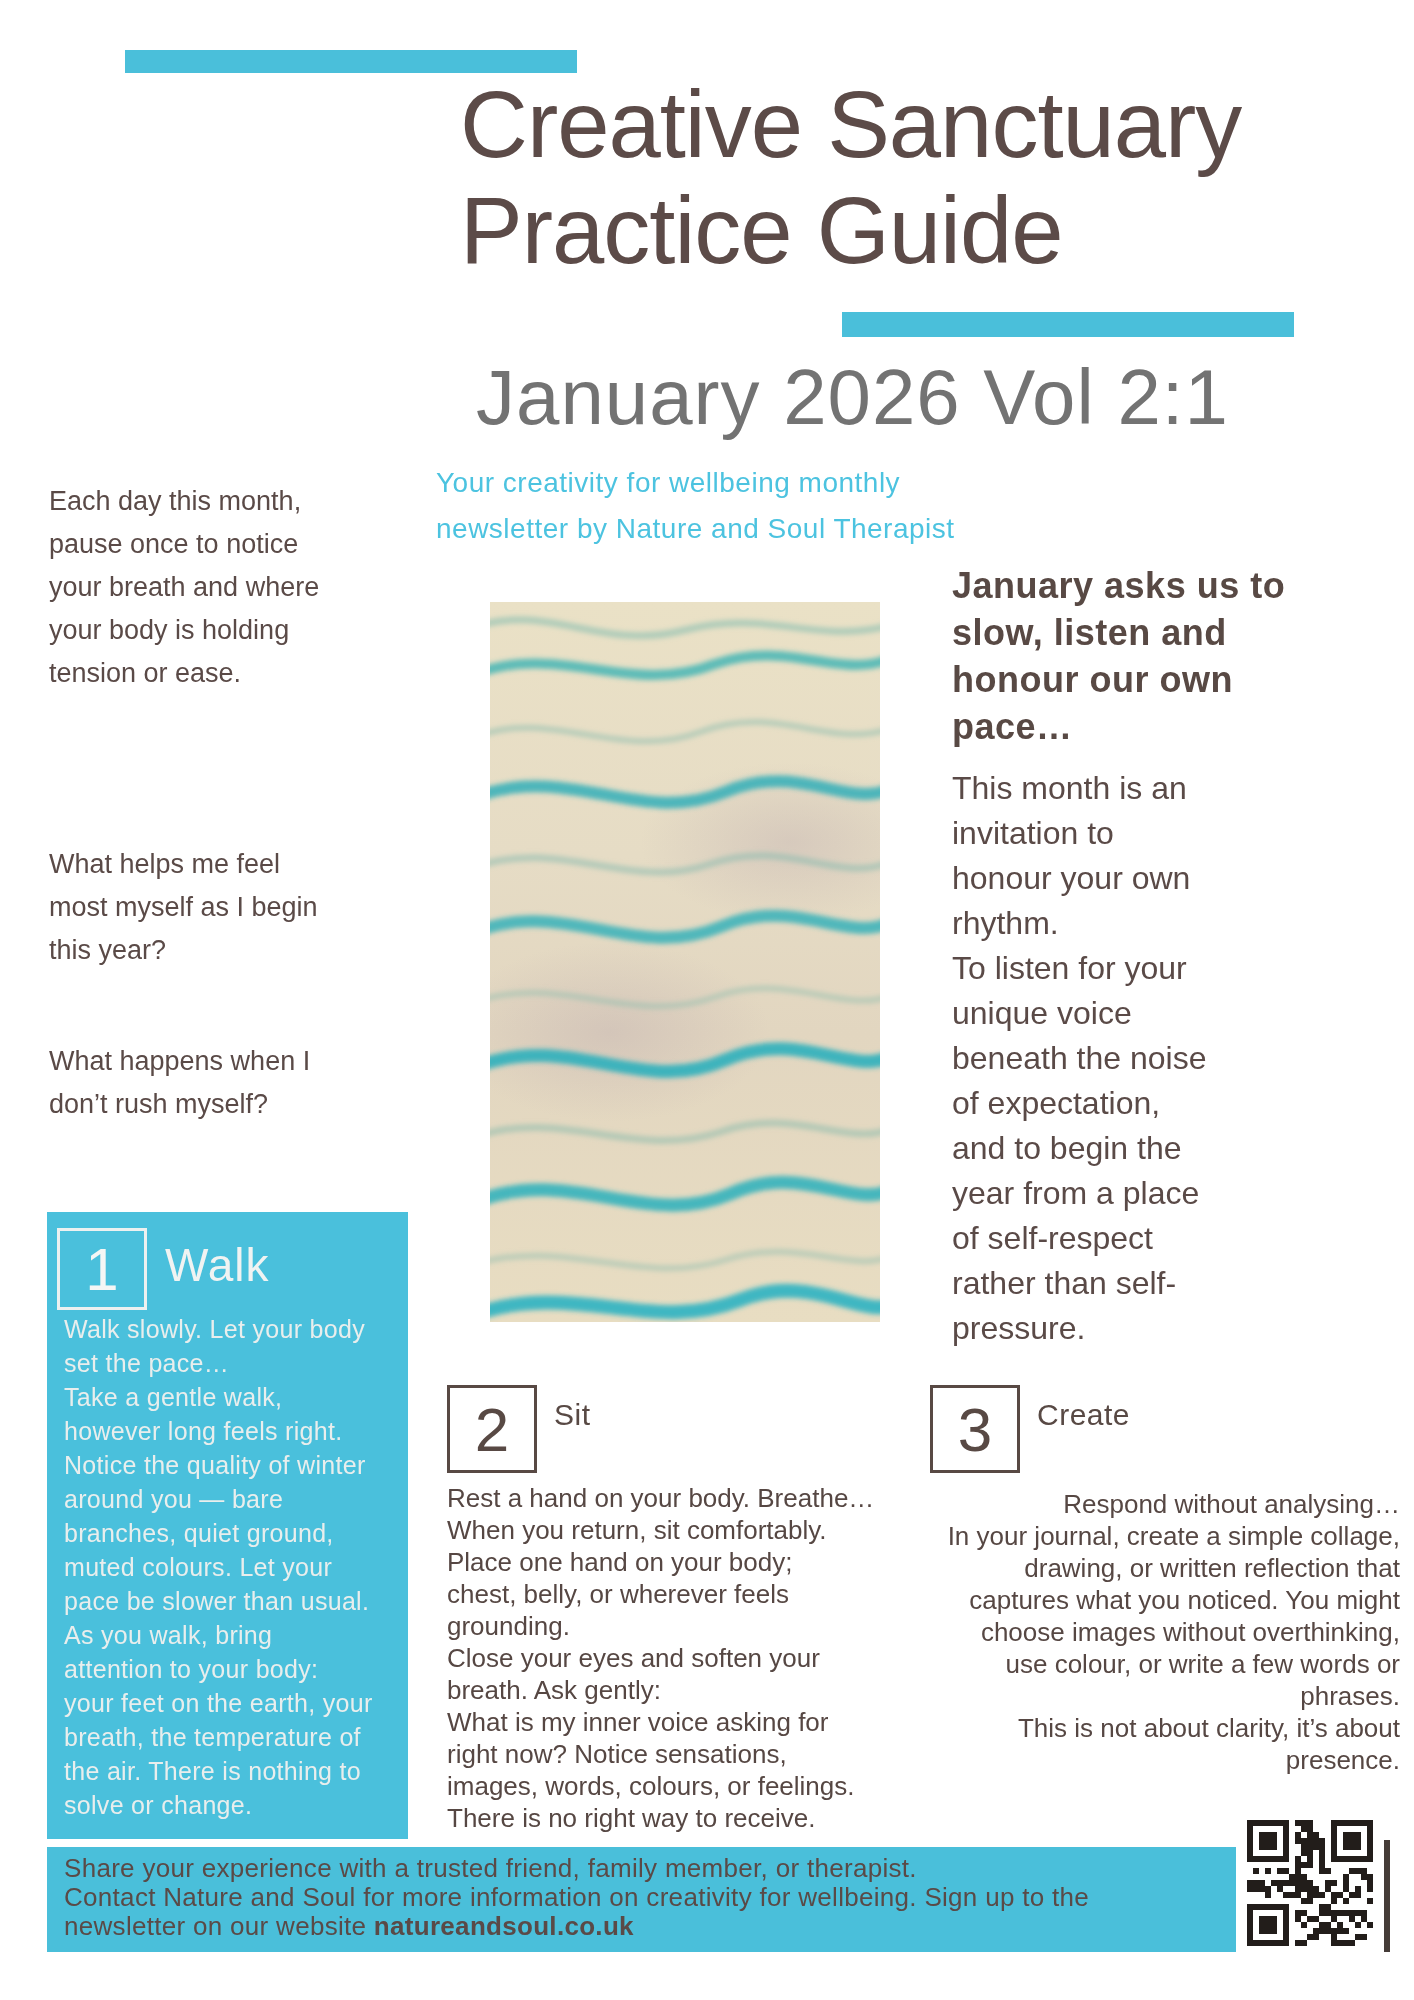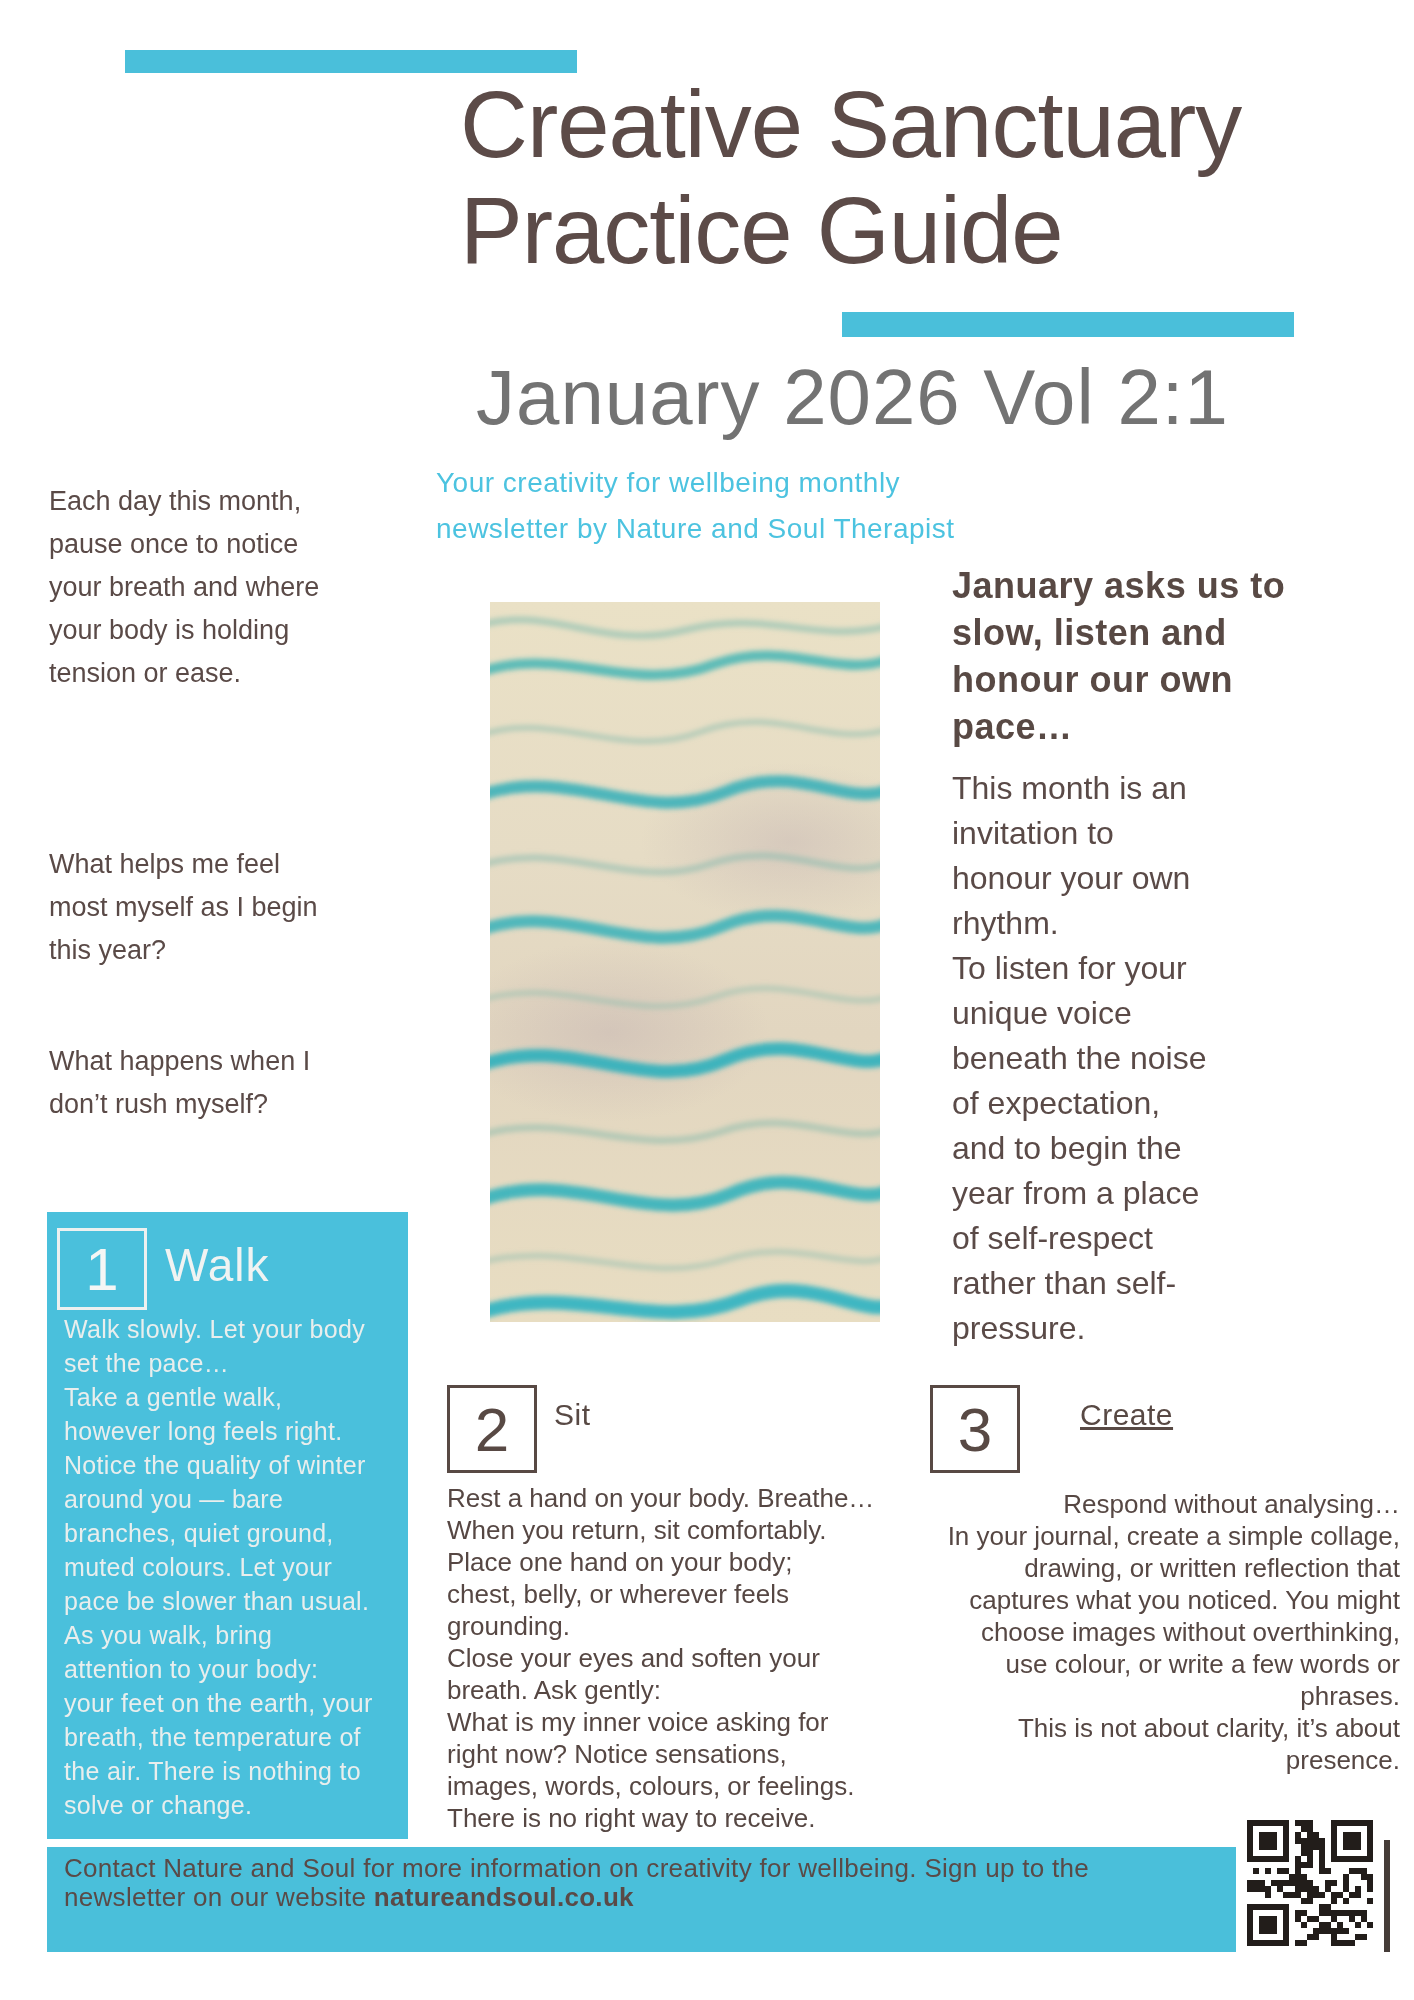--- a/index.html
+++ b/index.html
@@ -68,21 +68,21 @@
 
   .num-plate-brown{
     position:absolute;width:84px;height:82px;
     border:3px solid #584944;display:flex;align-items:center;justify-content:center;
     color:#584944;font-size:62px;background:transparent;
   }
   .step2-plate{left:447px;top:1385px;}
   .step3-plate{left:930px;top:1385px;}
   .step-label{position:absolute;color:#584944;font-size:30px;letter-spacing:0.5px;}
   .step2-label{left:554px;top:1398px;}
-  .step3-label{left:1080px;top:1398px;text-decoration:underline;}
+  .step3-label{left:1037px;top:1398px;}
   .step-body{position:absolute;font-size:26px;line-height:32px;color:#564743;}
   .step2-body{left:447px;top:1482px;width:460px;}
   .step3-body{left:930px;top:1488px;width:470px;text-align:right;}
 
   .footer-band{left:47px;top:1847px;width:1236px;height:105px;}
   .footer-text{
     position:absolute;left:17px;top:7px;width:1180px;
     font-size:26px;line-height:29px;color:#5a4a47;letter-spacing:0.3px;
   }
   .footer-text .bold{font-weight:bold;}
@@ -224,20 +224,21 @@
 drawing, or written reflection that
 captures what you noticed. You might
 choose images without overthinking,
 use colour, or write a few words or
 phrases.
 This is not about clarity, it’s about
 presence.</div>
 
   <div class="abs teal footer-band">
     <div class="footer-text">
+      <div>Share your experience with a trusted friend, family member, or therapist.</div>
       <div>Contact Nature and Soul for more information on creativity for wellbeing. Sign up to the</div>
       <div><span>newsletter on our website </span><span class="bold">natureandsoul.co.uk</span></div>
     </div>
   </div>
 
   <div class="abs qr-plate">
     <svg id="qr-svg" width="126" height="126" viewBox="0 0 126 126" xmlns="http://www.w3.org/2000/svg" fill="#221d1a">
         <rect x="0" y="0" width="6" height="6"></rect>
         <rect x="6" y="0" width="6" height="6"></rect>
         <rect x="12" y="0" width="6" height="6"></rect>

